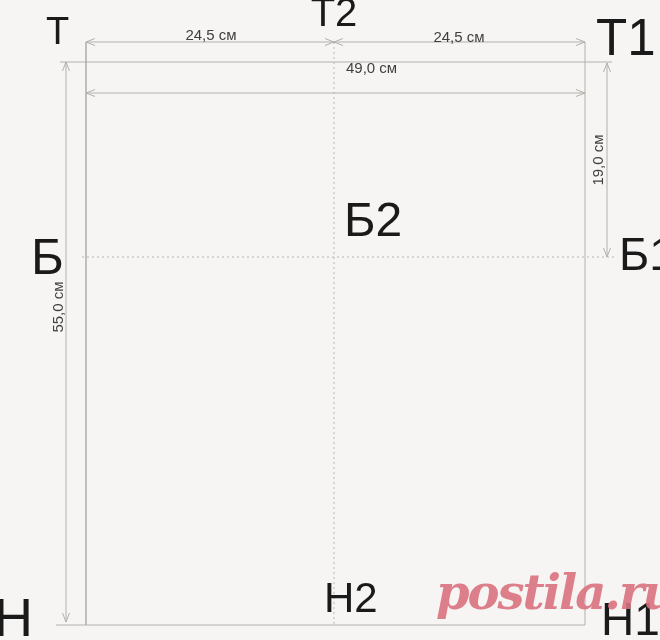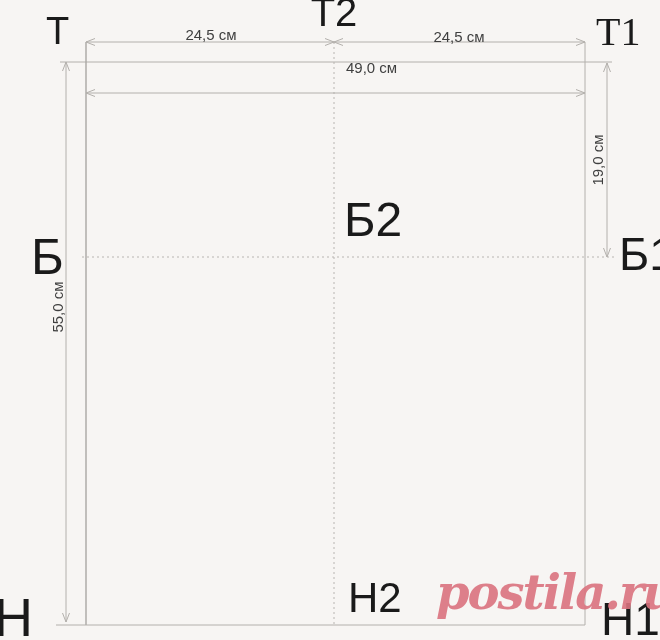--- a/index.html
+++ b/index.html
@@ -23,26 +23,26 @@
 
   .lbl {
     position: absolute;
     z-index: 3;
     color: #1a1a1a;
     line-height: 1;
     white-space: nowrap;
   }
   .lbl-t  { left: 46px;  top: 12px;  font-size: 38px; }
   .lbl-t2 { left: 334px; top: -8px;  font-size: 40px; transform: translateX(-50%); }
-  .lbl-t1 { left: 596px; top: 12px;  font-size: 40px; font-family: Liberation Serif, serif; }
+  .lbl-t1 { left: 596px; top: 12px;  font-size: 51px; }
   .lbl-b  { left: 31px;  top: 232px; font-size: 50px; }
   .lbl-b2 { left: 344px; top: 196px; font-size: 48px; }
   .lbl-b1 { left: 619px; top: 231px; font-size: 46px; }
   .lbl-n  { left: -6px;  top: 590px; font-size: 54px; }
-  .lbl-n2 { left: 348px; top: 577px; font-size: 42px; text-align: center; }
+  .lbl-n2 { left: 324px; top: 577px; font-size: 42px; text-align: center; }
   .lbl-n1 { left: 601px; top: 596px; font-size: 46px; }
 
   .dim {
     position: absolute;
     z-index: 2;
     color: #3f3f3f;
     font-size: 15px;
     line-height: 1;
     white-space: nowrap;
   }

